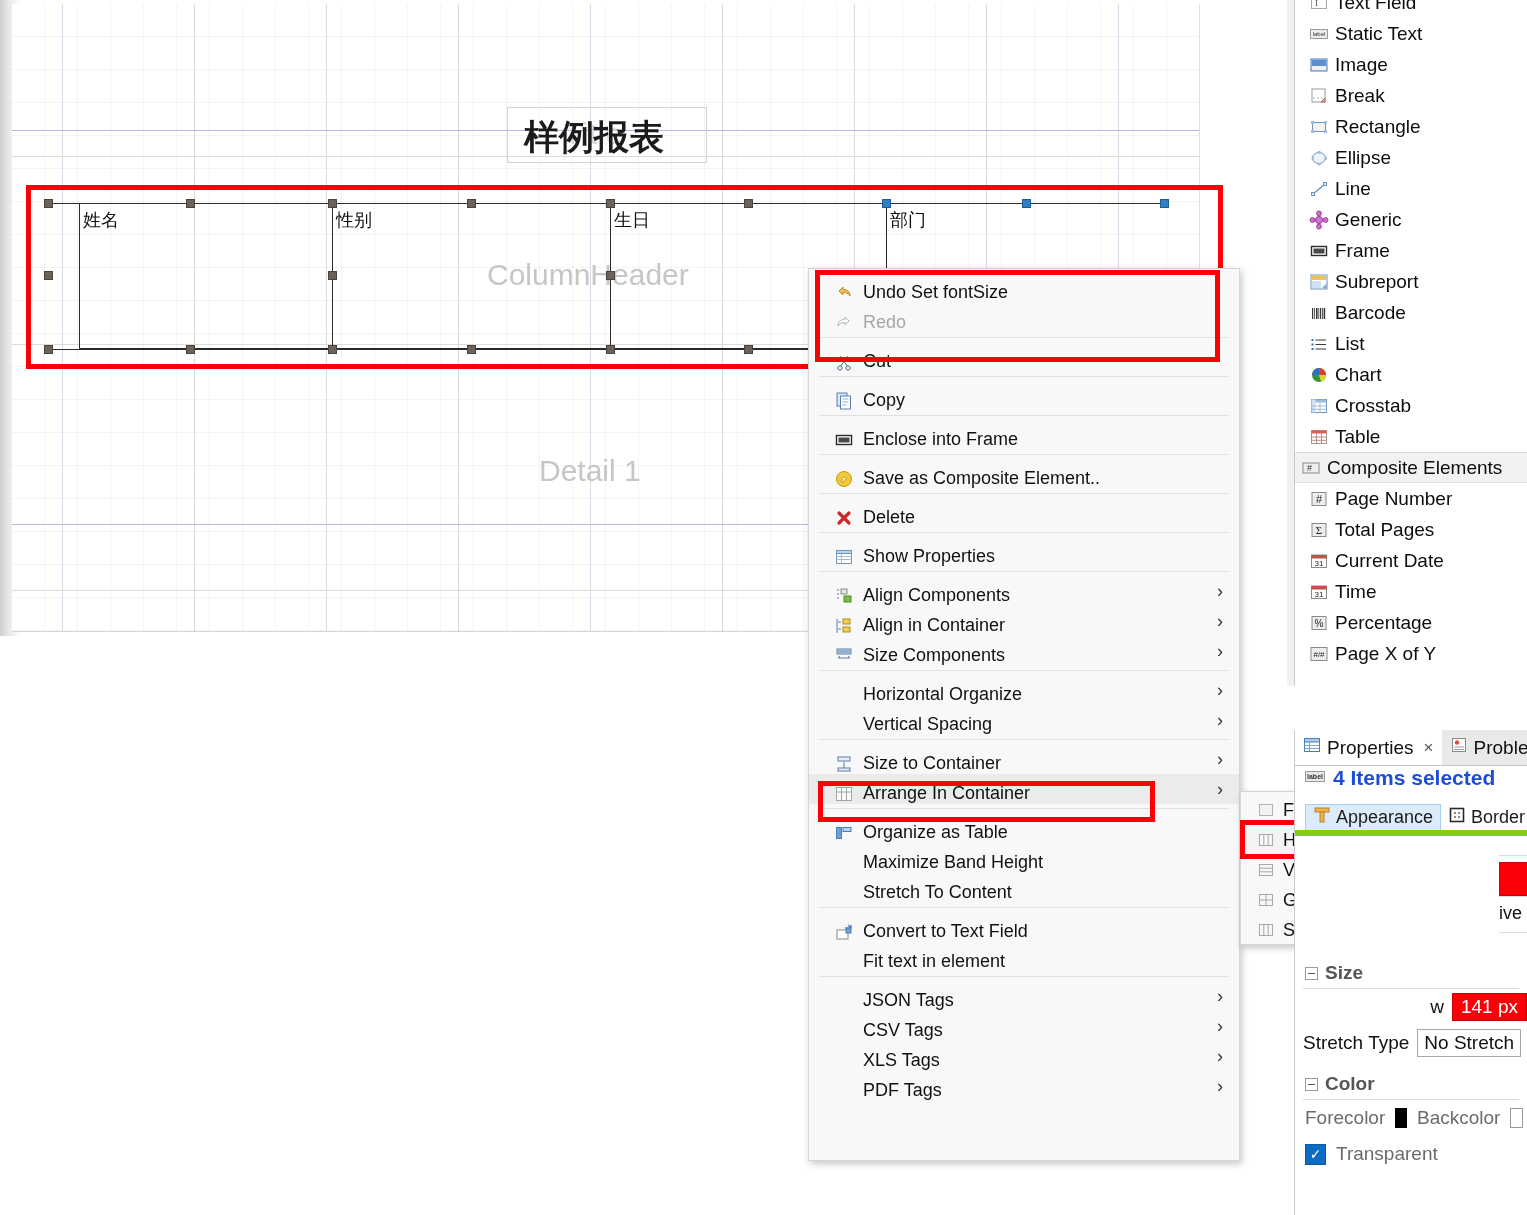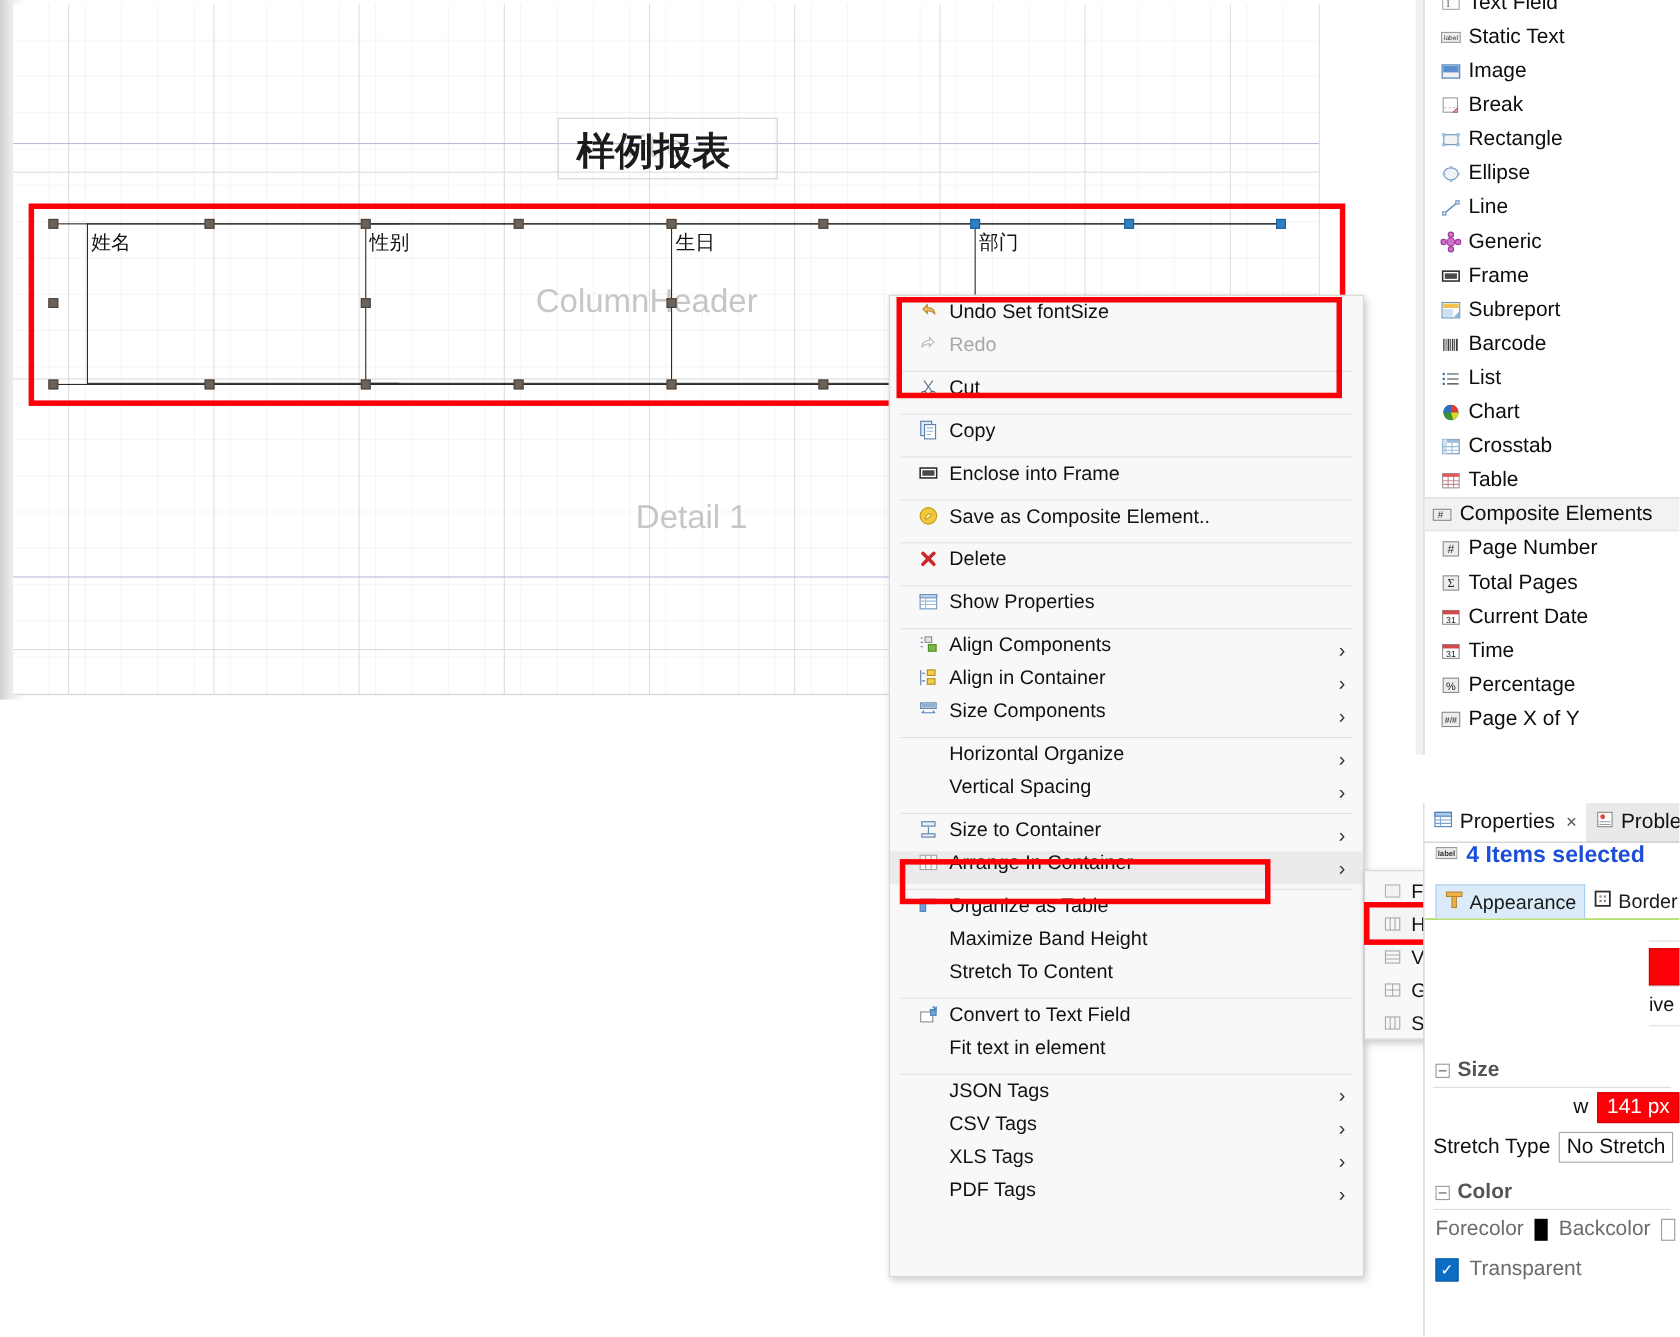--- a/index.html
+++ b/index.html
@@ -109,21 +109,21 @@
 
   
   #context-menu {
     position: absolute; left: 808px; top: 268px; width: 432px; height: 893px;
     background: #f8f8f8;
     border: 1px solid #d6d6d6;
     box-shadow: 2px 3px 7px rgba(0,0,0,0.22);
     padding: 4px 0 6px 0;
   }
   .menu-item {
-    position: relative; display: flex; align-items: flex-start;
+    position: relative; display: flex; align-items: flex-end;
     height: 30px; padding-left: 16px; padding-right: 24px;
     font-size: 18px; color: #111111; white-space: nowrap;
   }
   .menu-item .mi-icon {
     width: 38px; flex: 0 0 38px; display: flex; align-items: center; justify-content: center;
   }
   .menu-item .mi-icon svg { display: block; }
   .menu-item .mi-label { flex: 1 1 auto; }
   .menu-item .mi-arrow {
     position: absolute; right: 16px; top: 50%; transform: translateY(-50%);
@@ -189,21 +189,21 @@
   .view-tab.active { background: #ffffff; }
   .view-tab .vt-close { font-size: 17px; color: #555; margin-left: 4px; }
   #props-title {
     display: flex; align-items: flex-start; gap: 8px;
     height: 38px; padding-left: 10px;
     font-size: 21px; font-weight: bold; color: #1d4ed8;
     background: #ffffff;
   }
   #props-subtabs {
     display: flex; align-items: stretch; height: 32px;
-    border-bottom: 1px solid #84cc16; background: #ffffff;
+    border-bottom: 6px solid #84cc16; background: #ffffff;
     padding-left: 10px;
   }
   .grip {
     width: 6px; align-self: center; height: 22px;
     background-image: radial-gradient(#c0c0c0 1px, transparent 1px);
     background-size: 3px 4px;
   }
   .sub-tab {
     display: flex; align-items: center; gap: 5px;
     padding: 0 7px; font-size: 18px; color: #1b1b1b;
@@ -265,21 +265,21 @@
 
     <div id="page-canvas">
 
       <div class="band-separator" style="top:126px;"></div>
       <div class="band-rule" style="top:340px;"></div>
       <div class="band-separator" style="top:520px;"></div>
       <div class="band-rule" style="top:152px;"></div>
       <div class="band-rule" style="top:586px;"></div>
 
       <div class="band-label" style="left:475px; top:254px;">ColumnHeader</div>
-      <div class="band-label" style="left:566px; top:450px;">Detail 1</div>
+      <div class="band-label" style="left:527px; top:450px;">Detail 1</div>
 
       <div id="title-element">
         <div id="title-ghost">Title</div>
         <div id="title-text">样例报表</div>
       </div>
 
       <div class="col-field" style="left:36px; top:199px; width:284px; height:146px;margin-left:31px;">
         <span class="lbl">姓名</span>
       </div>
       <div class="col-field" style="left:320px; top:199px; width:278px; height:146px;">

